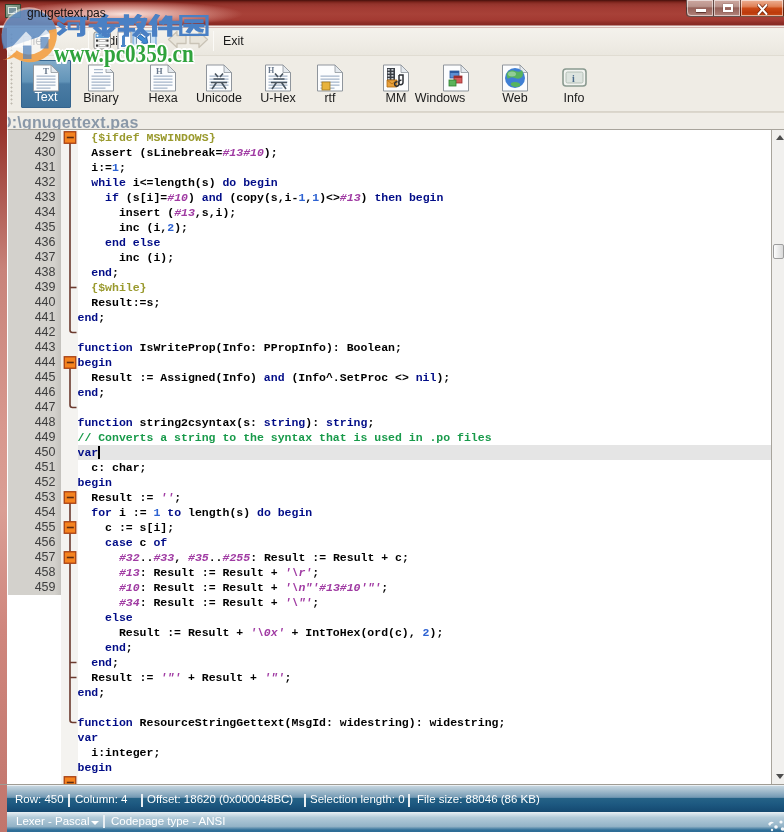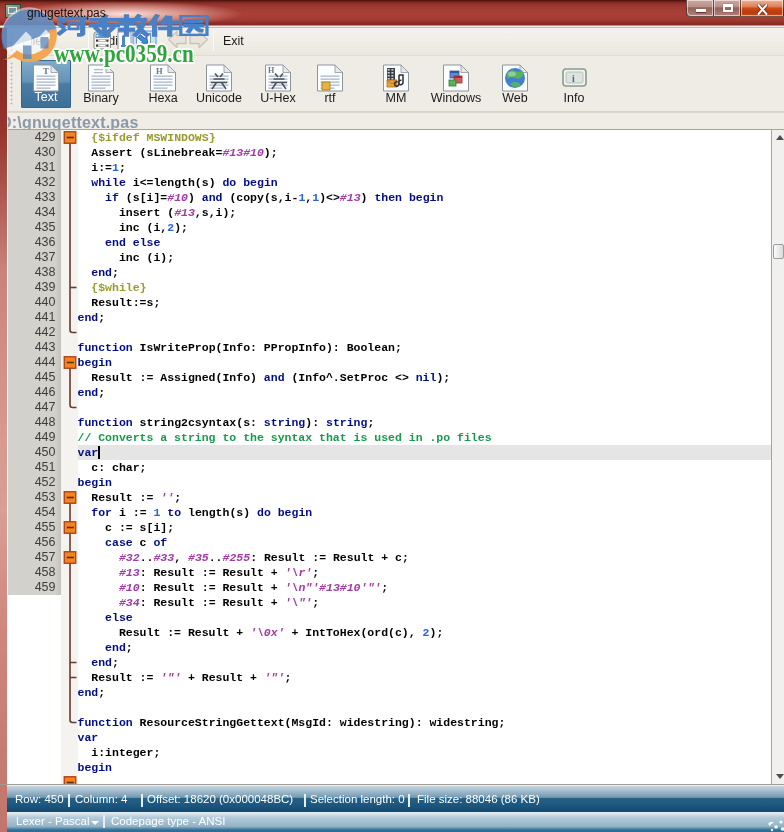--- a/index.html
+++ b/index.html
@@ -170,21 +170,21 @@
     </div>
   <div class="tbtn" style="left:253px;width:50px;">
       <div class="tlabel">U-Hex</div>
     </div>
   <div class="tbtn" style="left:305px;width:50px;">
       <div class="tlabel">rtf</div>
     </div>
   <div class="tbtn" style="left:371px;width:50px;">
       <div class="tlabel">MM</div>
     </div>
-  <div class="tbtn" style="left:428px;width:56px;">
+  <div class="tbtn" style="left:412px;width:56px;">
       <div class="tlabel">Windows</div>
     </div>
   <div class="tbtn" style="left:490px;width:50px;">
       <div class="tlabel">Web</div>
     </div>
   <div class="tbtn" style="left:549px;width:50px;">
       <div class="tlabel">Info</div>
     </div>
   <svg class="abs" id="tbicons" style="left:0;top:56px;" width="784" height="56" viewBox="0 0 784 56">
     <defs>

